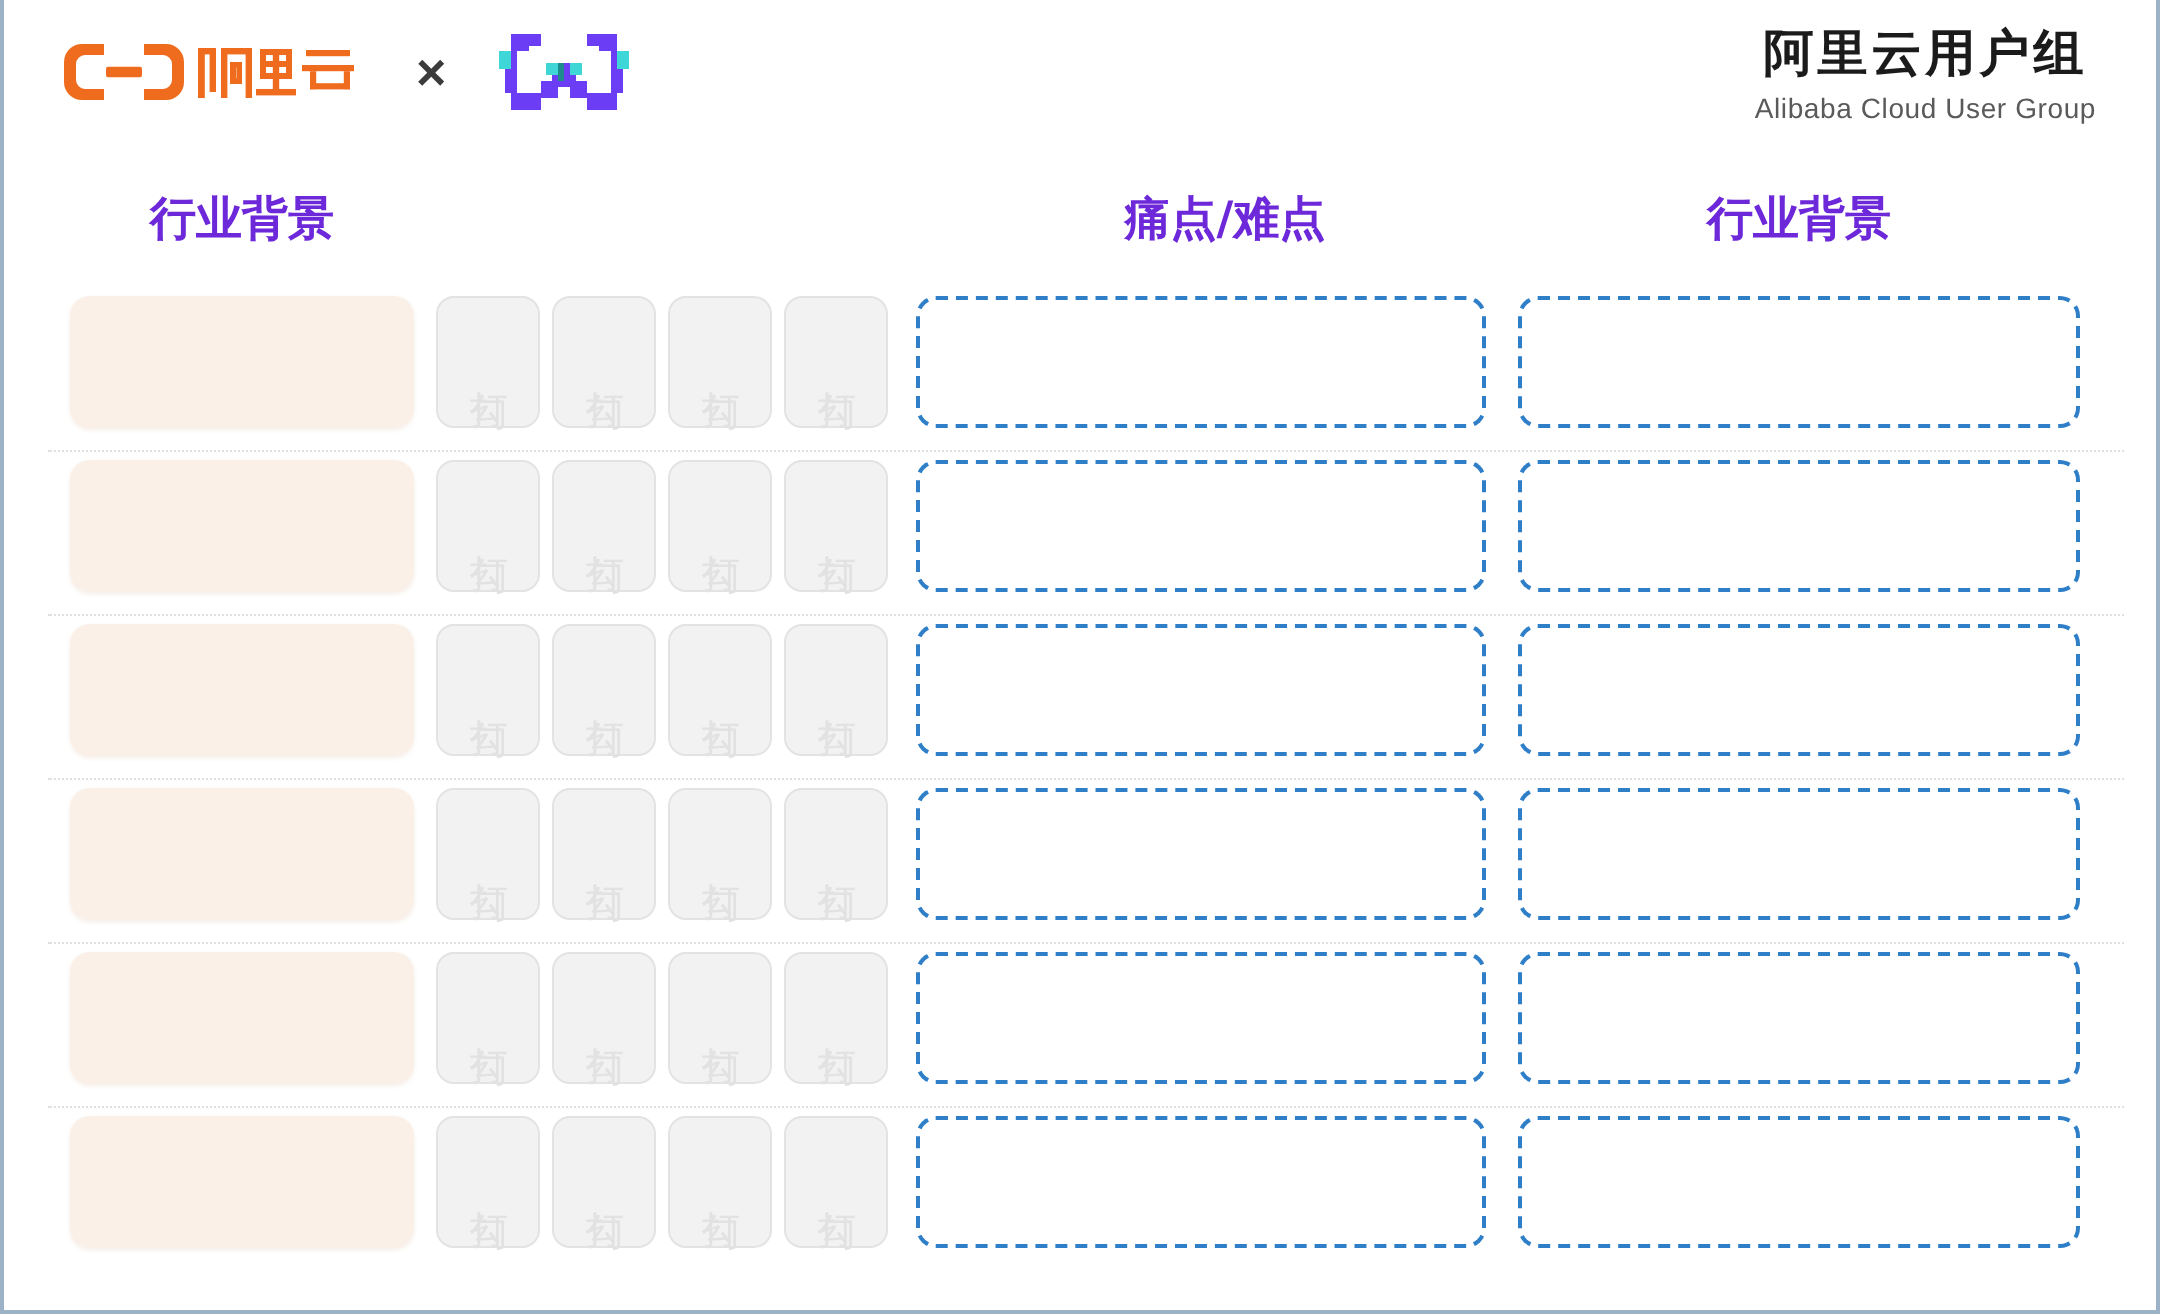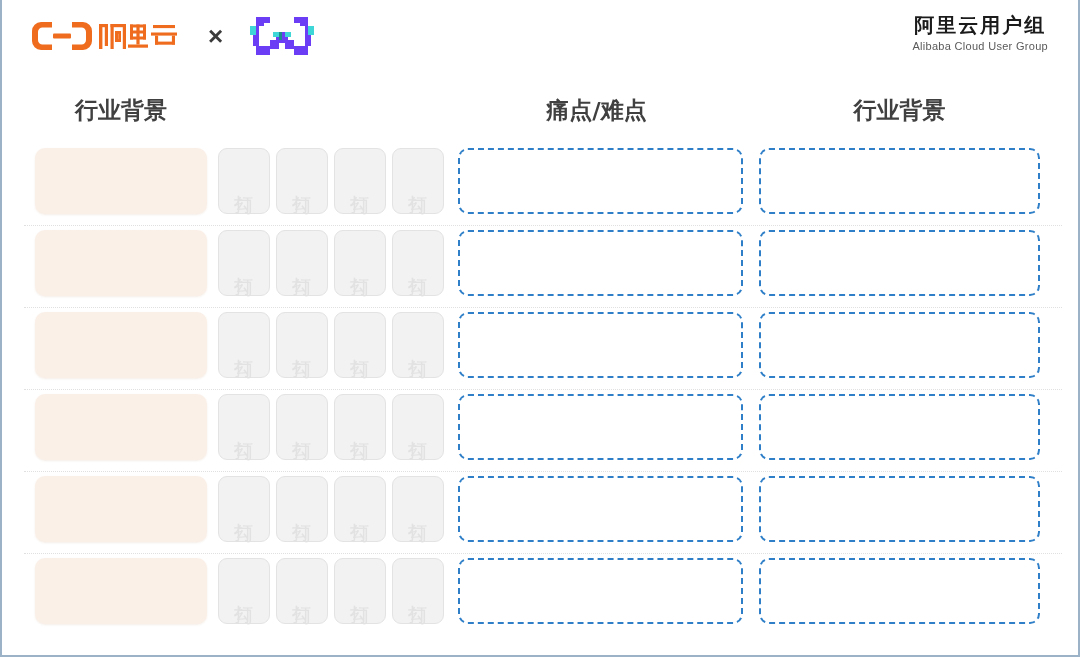--- a/index.html
+++ b/index.html
@@ -56,30 +56,30 @@
   .partner-logo { display: block; }
 
   .brand-right {
     position: absolute;
     right: 34px;
     top: 14px;
     text-align: center;
   }
   .brand-right .cn {
     font-family: Liberation Serif, serif;
-    font-size: 20px;
+    font-size: 25px;
     font-weight: 700;
     color: #1b1b1b;
     letter-spacing: 2px;
     line-height: 1.15;
     white-space: nowrap;
   }
   .brand-right .en {
     font-family: "Liberation Sans", sans-serif;
-    font-size: 11px;
+    font-size: 14px;
     font-weight: 400;
     color: #5a5a5a;
     letter-spacing: 0.3px;
     line-height: 1.3;
     margin-top: 2px;
     white-space: nowrap;
   }
 
   
   .col-headers {
@@ -87,28 +87,28 @@
     left: 0;
     top: 95px;
     width: 1080px;
     height: 40px;
   }
   .col-title {
     position: absolute;
     font-family: "DejaVu Serif", "Liberation Serif", serif;
     font-size: 23px;
     font-weight: 700;
-    color: #404040;
+    color: #6d28d9;
     white-space: nowrap;
     text-align: center;
     line-height: 30px;
   }
   .col-title.c0 { left: 33px;  width: 172px; }
   .col-title.c1 { left: 210px; width: 240px; }
-  .col-title.c2 { left: 452px; width: 285px; }
+  .col-title.c2 { left: 468px; width: 285px; }
   .col-title.c3 { left: 757px; width: 281px; }
 
   
   .rows {
     position: absolute;
     left: 0;
     top: 144px;
     width: 1080px;
   }
   .row {

